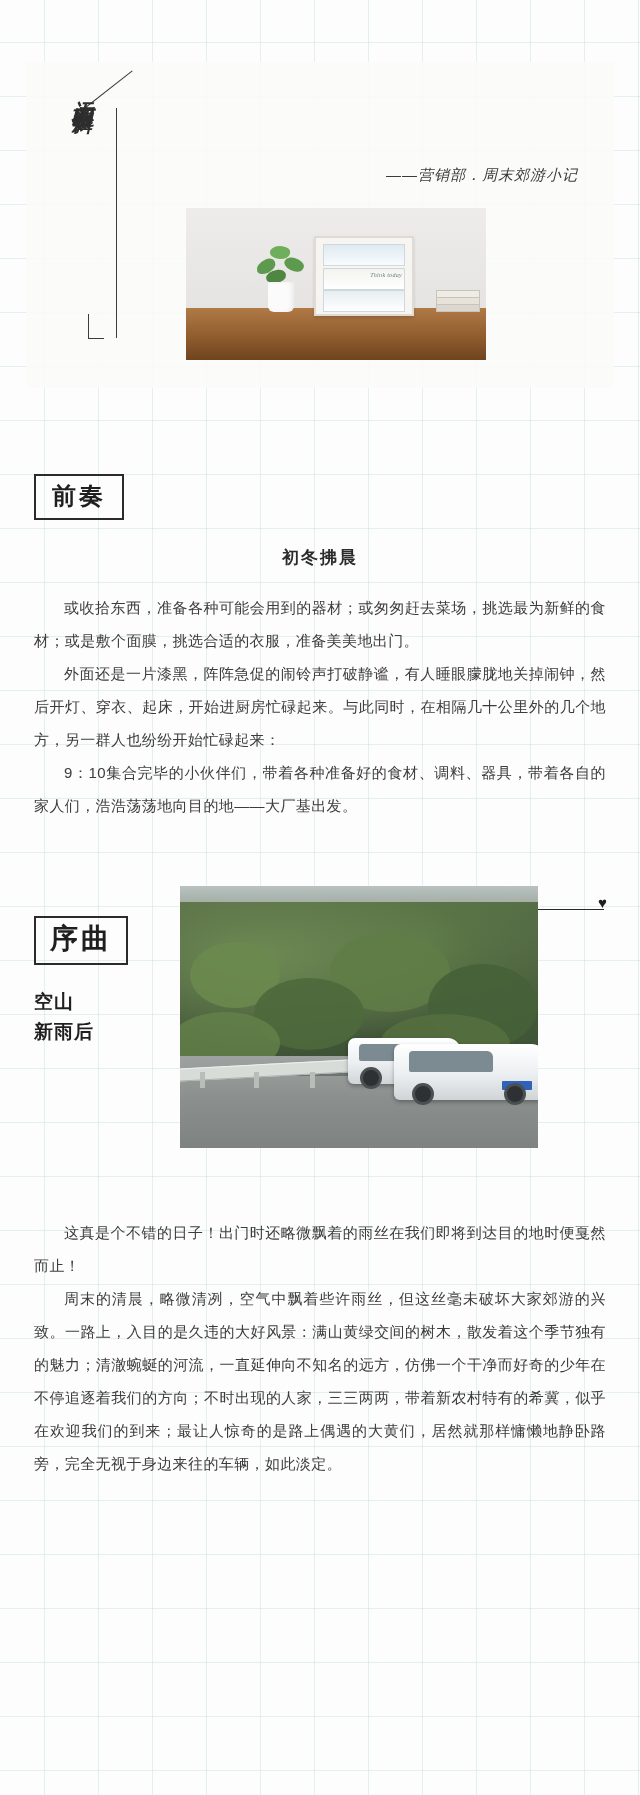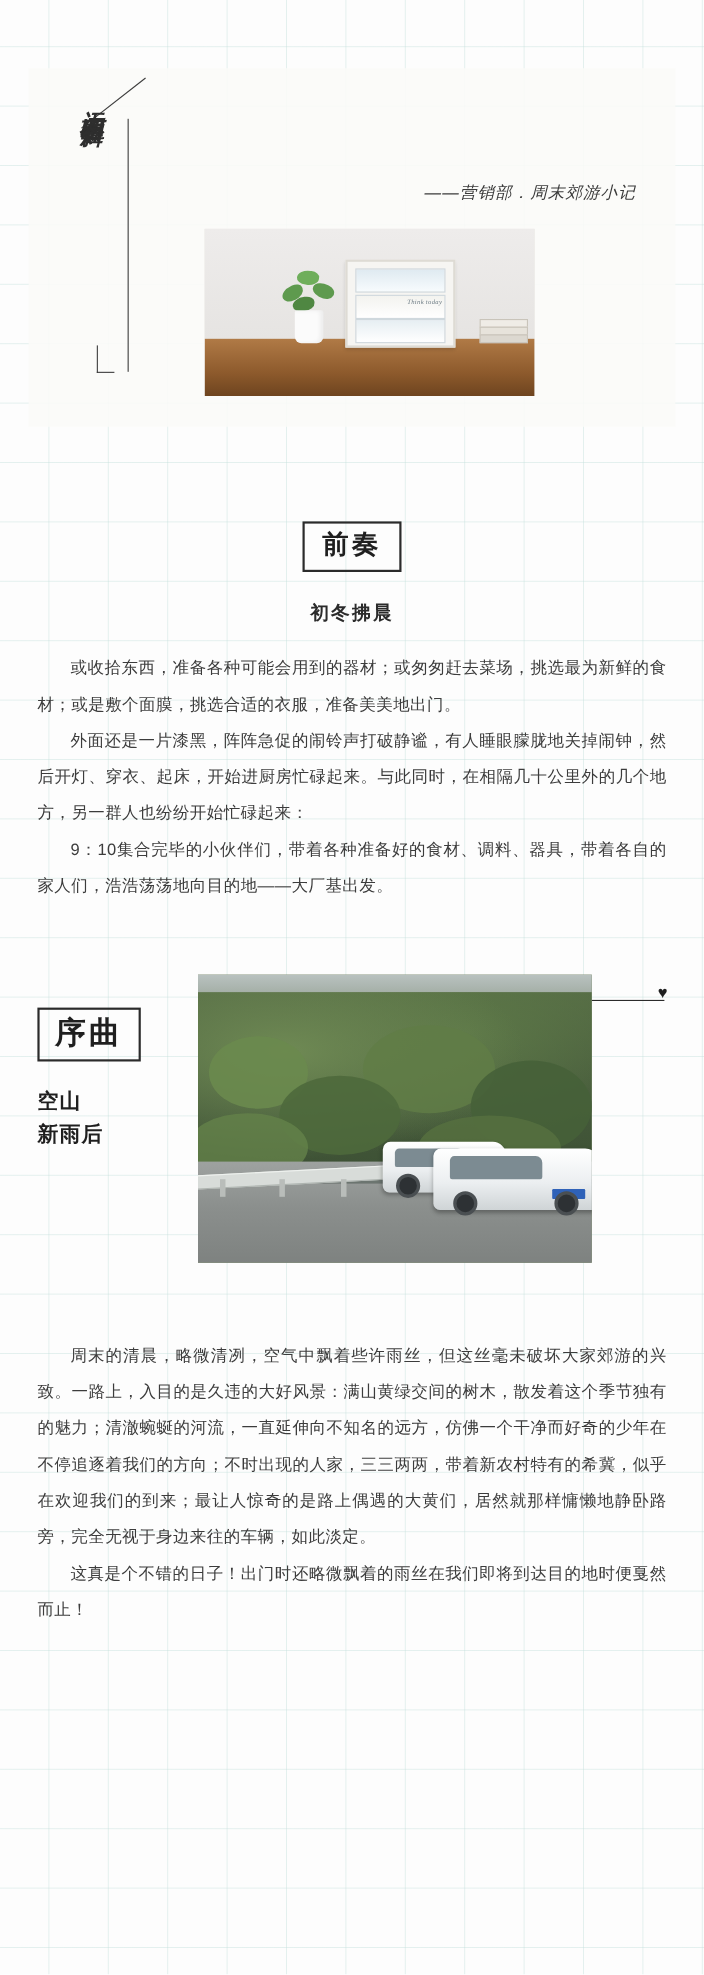--- a/index.html
+++ b/index.html
@@ -203,21 +203,21 @@
   .boxed-heading {
     display: inline-block;
     border: 2px solid #2b2b2b;
     padding: 7px 16px 9px 16px;
     font-size: 24px;
     font-weight: bold;
     letter-spacing: 3px;
     color: #1f1f1f;
     line-height: 1.1;
   }
-  .center { text-align: center; }
+  .center { }
   .sub-heading {
     margin-top: 26px;
     text-align: center;
     font-size: 17px;
     font-weight: bold;
     letter-spacing: 2px;
     color: #2b2b2b;
   }
   .body-text {
     margin-top: 22px;
@@ -493,18 +493,18 @@
         <span class="window"></span>
         <span class="plate"></span>
         <span class="wheel w1"></span>
         <span class="wheel w2"></span>
       </div>
     </div>
   </div>
 
   <div class="section-two-text">
     <div class="body-text" style="margin-top:0;">
+      <p>这真是个不错的日子！出门时还略微飘着的雨丝在我们即将到达目的地时便戛然而止！</p>
       <p>周末的清晨，略微清冽，空气中飘着些许雨丝，但这丝毫未破坏大家郊游的兴致。一路上，入目的是久违的大好风景：满山黄绿交间的树木，散发着这个季节独有的魅力；清澈蜿蜒的河流，一直延伸向不知名的远方，仿佛一个干净而好奇的少年在不停追逐着我们的方向；不时出现的人家，三三两两，带着新农村特有的希冀，似乎在欢迎我们的到来；最让人惊奇的是路上偶遇的大黄们，居然就那样慵懒地静卧路旁，完全无视于身边来往的车辆，如此淡定。</p>
-      <p>这真是个不错的日子！出门时还略微飘着的雨丝在我们即将到达目的地时便戛然而止！</p>
     </div>
   </div>
 
 </div>
 
 </body></html>

